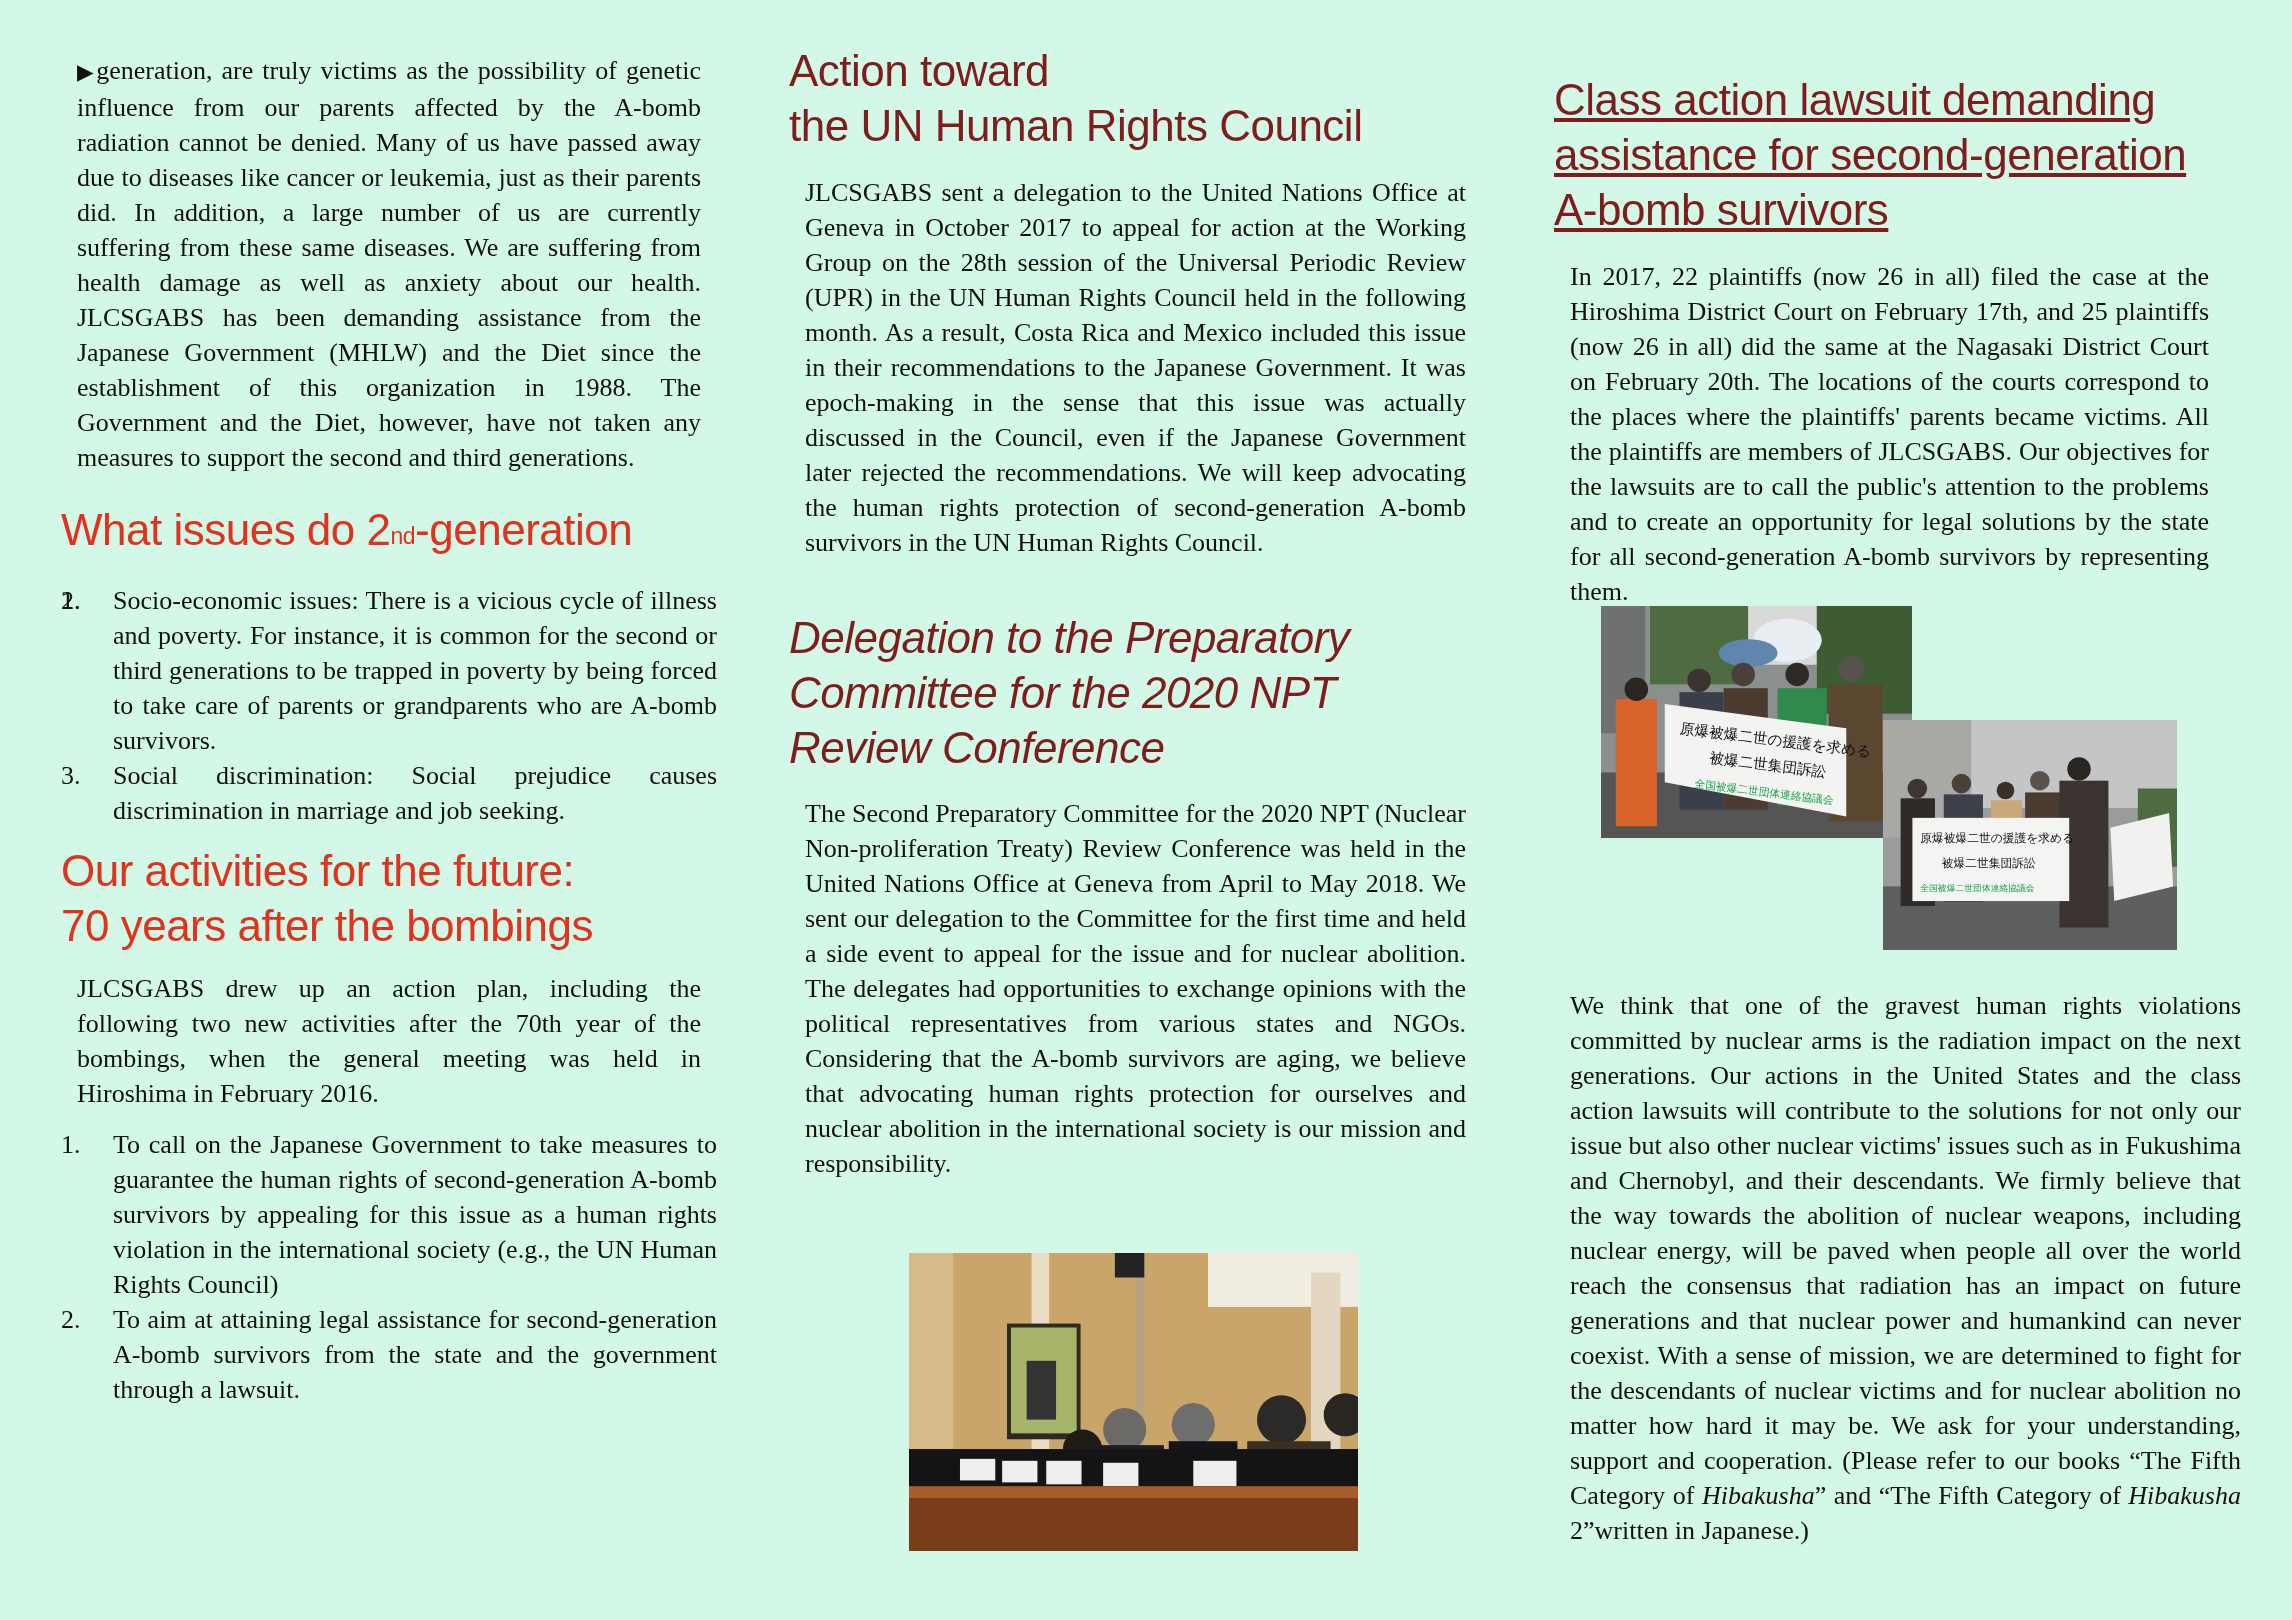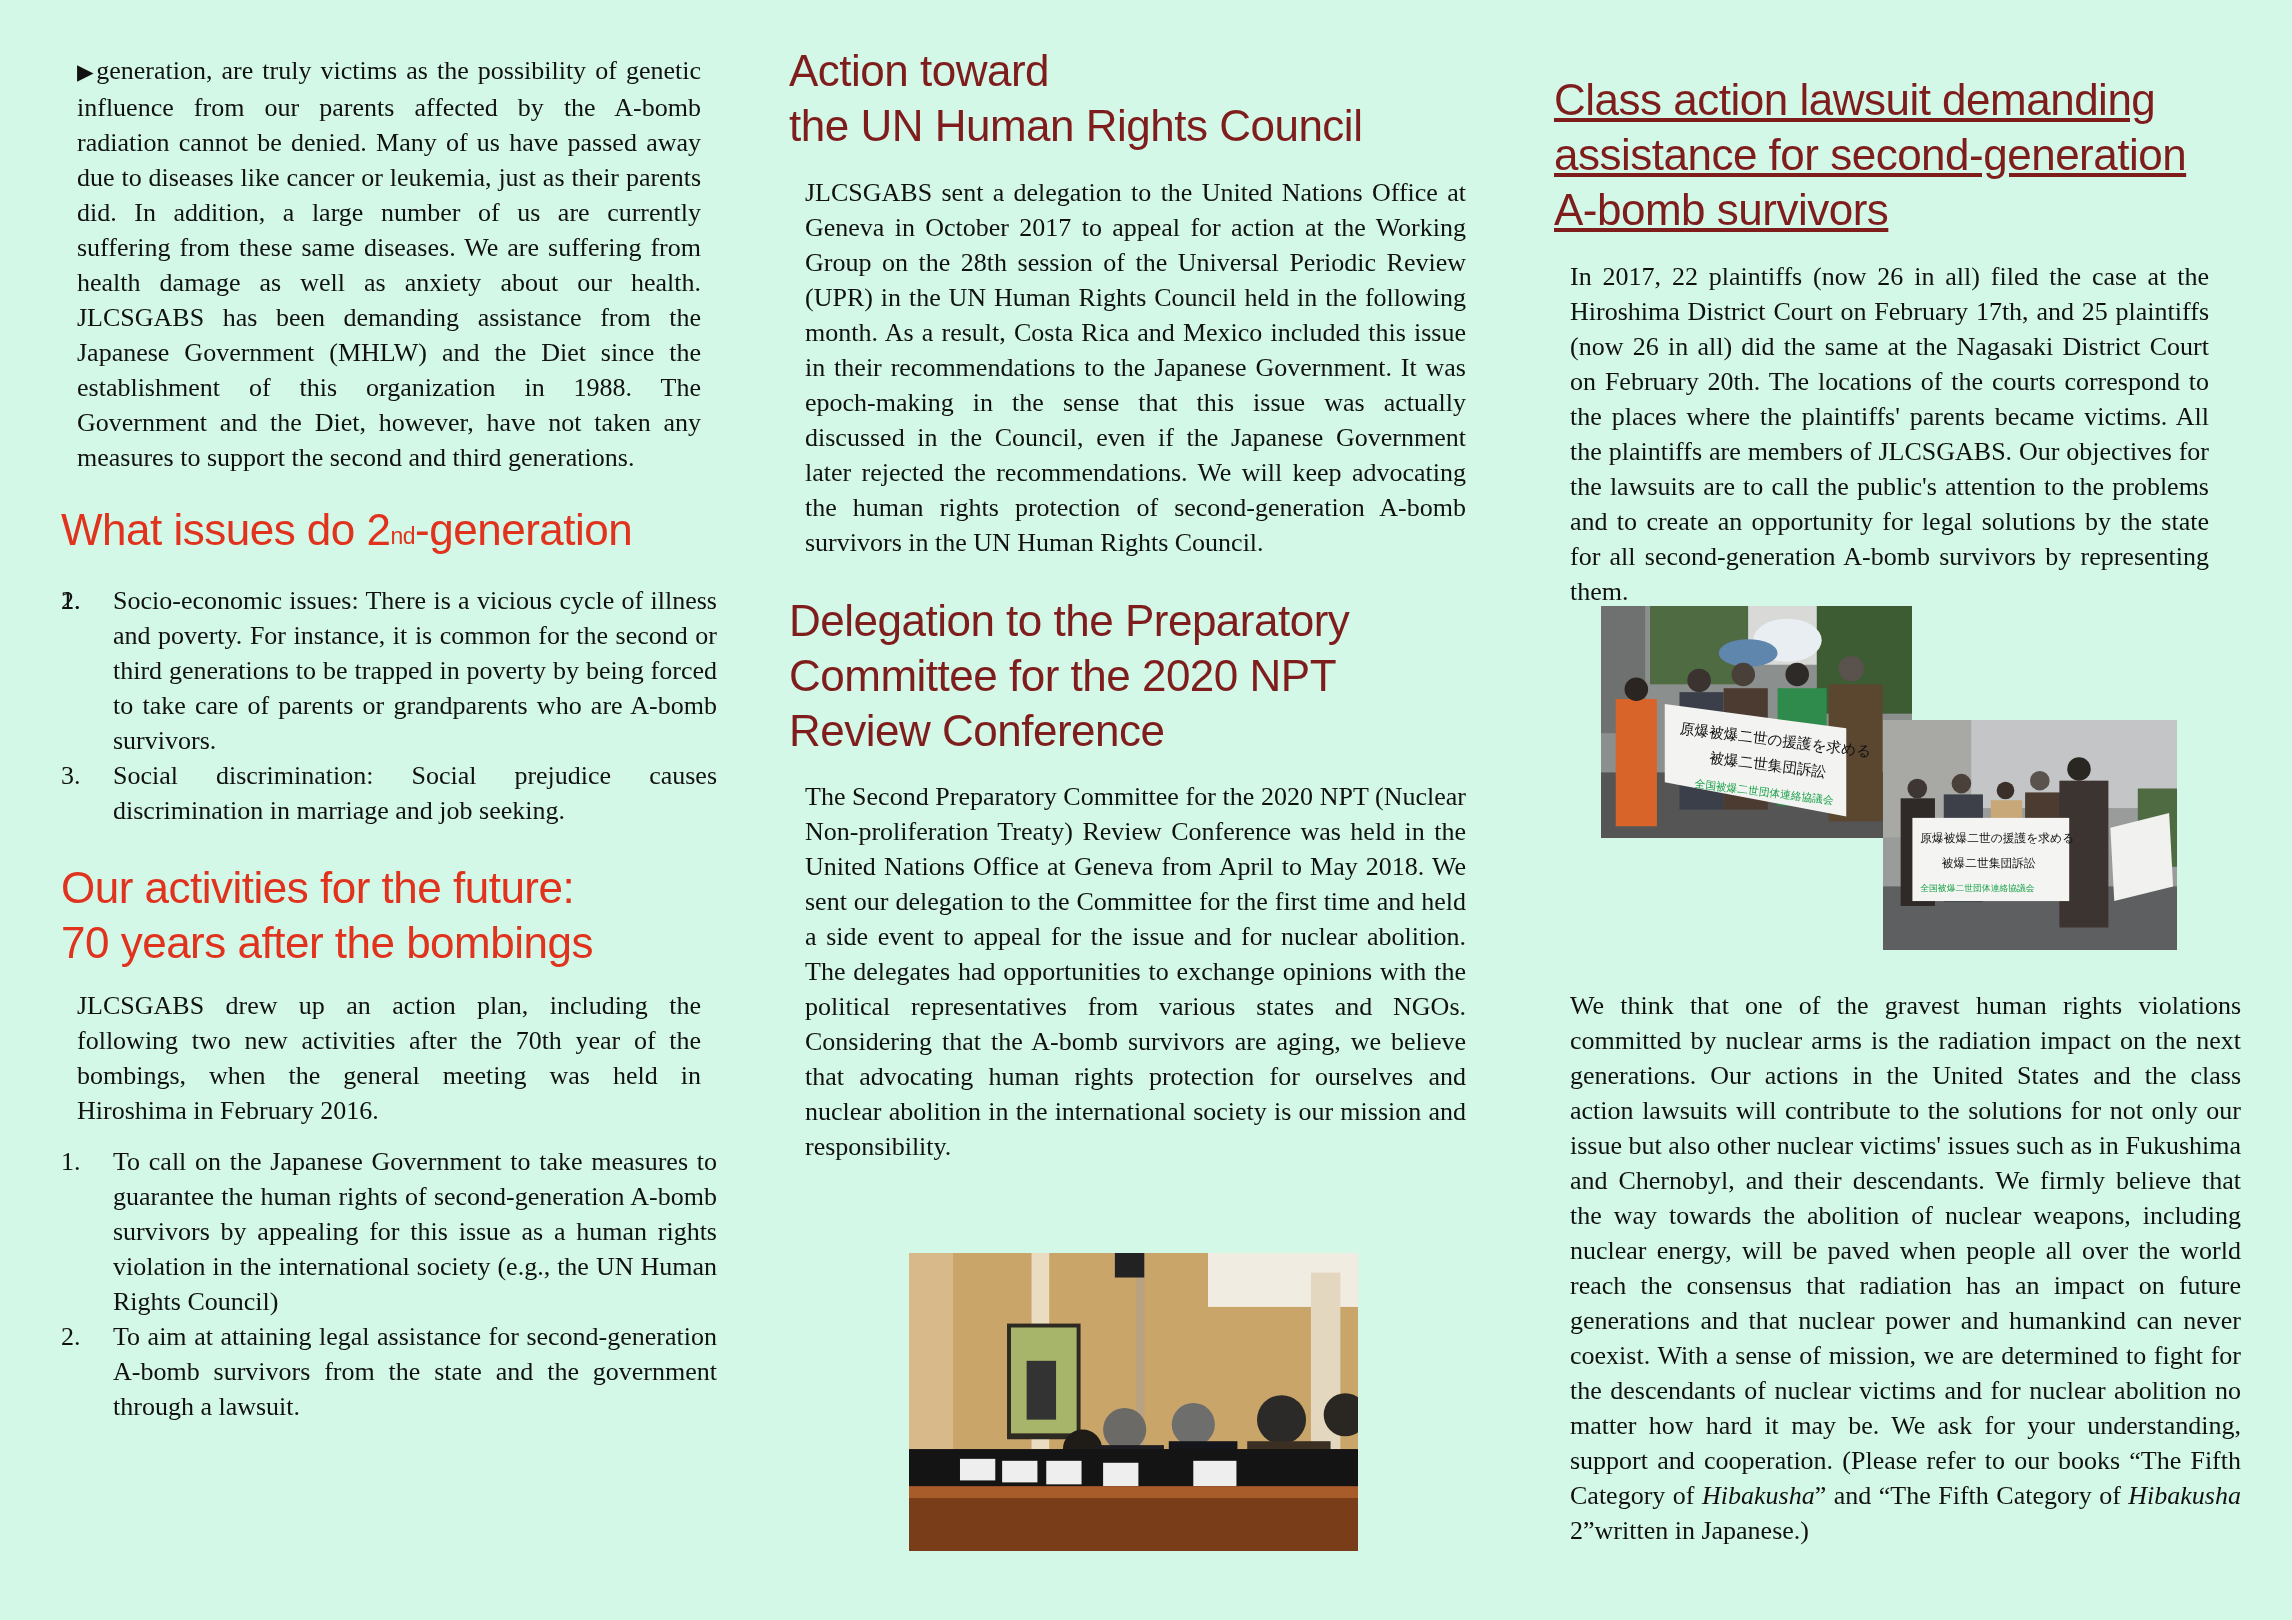--- a/index.html
+++ b/index.html
@@ -37,41 +37,41 @@
   <h2 class="h red" style="margin-top:27.4px;">
     <span>What issues do 2</span><sub>nd</sub><span>-generation</span><br>
   </h2>
 
   <ol class="lst body" style="margin-top:17.6px;">
     <li><span class="num">1.</span></li>
     <li><span class="num">2.</span><span>Socio-economic issues: There is a vicious cycle of illness and poverty. For instance, it is common for the second or third generations to be trapped in poverty by being forced to take care of parents or grandparents who are A-bomb survivors.</span></li>
     <li><span class="num">3.</span><span>Social discrimination: Social prejudice causes discrimination in marriage and job seeking.</span></li>
   </ol>
 
-  <h2 class="h red" style="margin-top:32px;">
+  <h2 class="h red" style="margin-top:15px;">
     <span>Our activities for the future:</span><br>
     <span>70 years after the bombings</span>
   </h2>
 
   <p class="body" style="margin-top:17.6px;">JLCSGABS drew up an action plan, including the following two new activities after the 70th year of the bombings, when the general meeting was held in Hiroshima in February 2016.</p>
 
   <ol class="lst body">
     <li><span class="num">1.</span><span>To call on the Japanese Government to take measures to guarantee the human rights of second-generation A-bomb survivors by appealing for this issue as a human rights violation in the international society (e.g., the UN Human Rights Council)</span></li>
     <li><span class="num">2.</span><span>To aim at attaining legal assistance for second-generation A-bomb survivors from the state and the government through a lawsuit.</span></li>
   </ol>
 </div>
 
 <div class="col" style="left:789px; width:693px;">
   <h2 class="h blue" style="margin-top:43px;">
     <span>Action toward</span><br>
     <span>the UN Human Rights Council</span>
   </h2>
   <p class="body" style="margin-top:21.6px;">JLCSGABS sent a delegation to the United Nations Office at Geneva in October 2017 to appeal for action at the Working Group on the 28th session of the Universal Periodic Review (UPR) in the UN Human Rights Council held in the following month. As a result, Costa Rica and Mexico included this issue in their recommendations to the Japanese Government. It was epoch-making in the sense that this issue was actually discussed in the Council, even if the Japanese Government later rejected the recommendations. We will keep advocating the human rights protection of second-generation A-bomb survivors in the UN Human Rights Council.</p>
 
-  <h2 class="h blue" style="margin-top:33px;">
+  <h2 class="h blue" style="margin-top:50px;font-style:italic;">
     <span>Delegation to the Preparatory</span><br>
     <span>Committee for the 2020 NPT</span><br>
     <span>Review Conference</span>
   </h2>
   <p class="body" style="margin-top:21.6px;">The Second Preparatory Committee for the 2020 NPT (Nuclear Non-proliferation Treaty) Review Conference was held in the United Nations Office at Geneva from April to May 2018. We sent our delegation to the Committee for the first time and held a side event to appeal for the issue and for nuclear abolition. The delegates had opportunities to exchange opinions with the political representatives from various states and NGOs. Considering that the A-bomb survivors are aging, we believe that advocating human rights protection for ourselves and nuclear abolition in the international society is our mission and responsibility.</p>
 </div>
 
 <div class="photo" style="left:909px; top:1253px; width:449px; height:298px;">
   <svg viewBox="0 0 458 304" preserveAspectRatio="none">
     <rect width="458" height="304" fill="#c9a56a"></rect>

